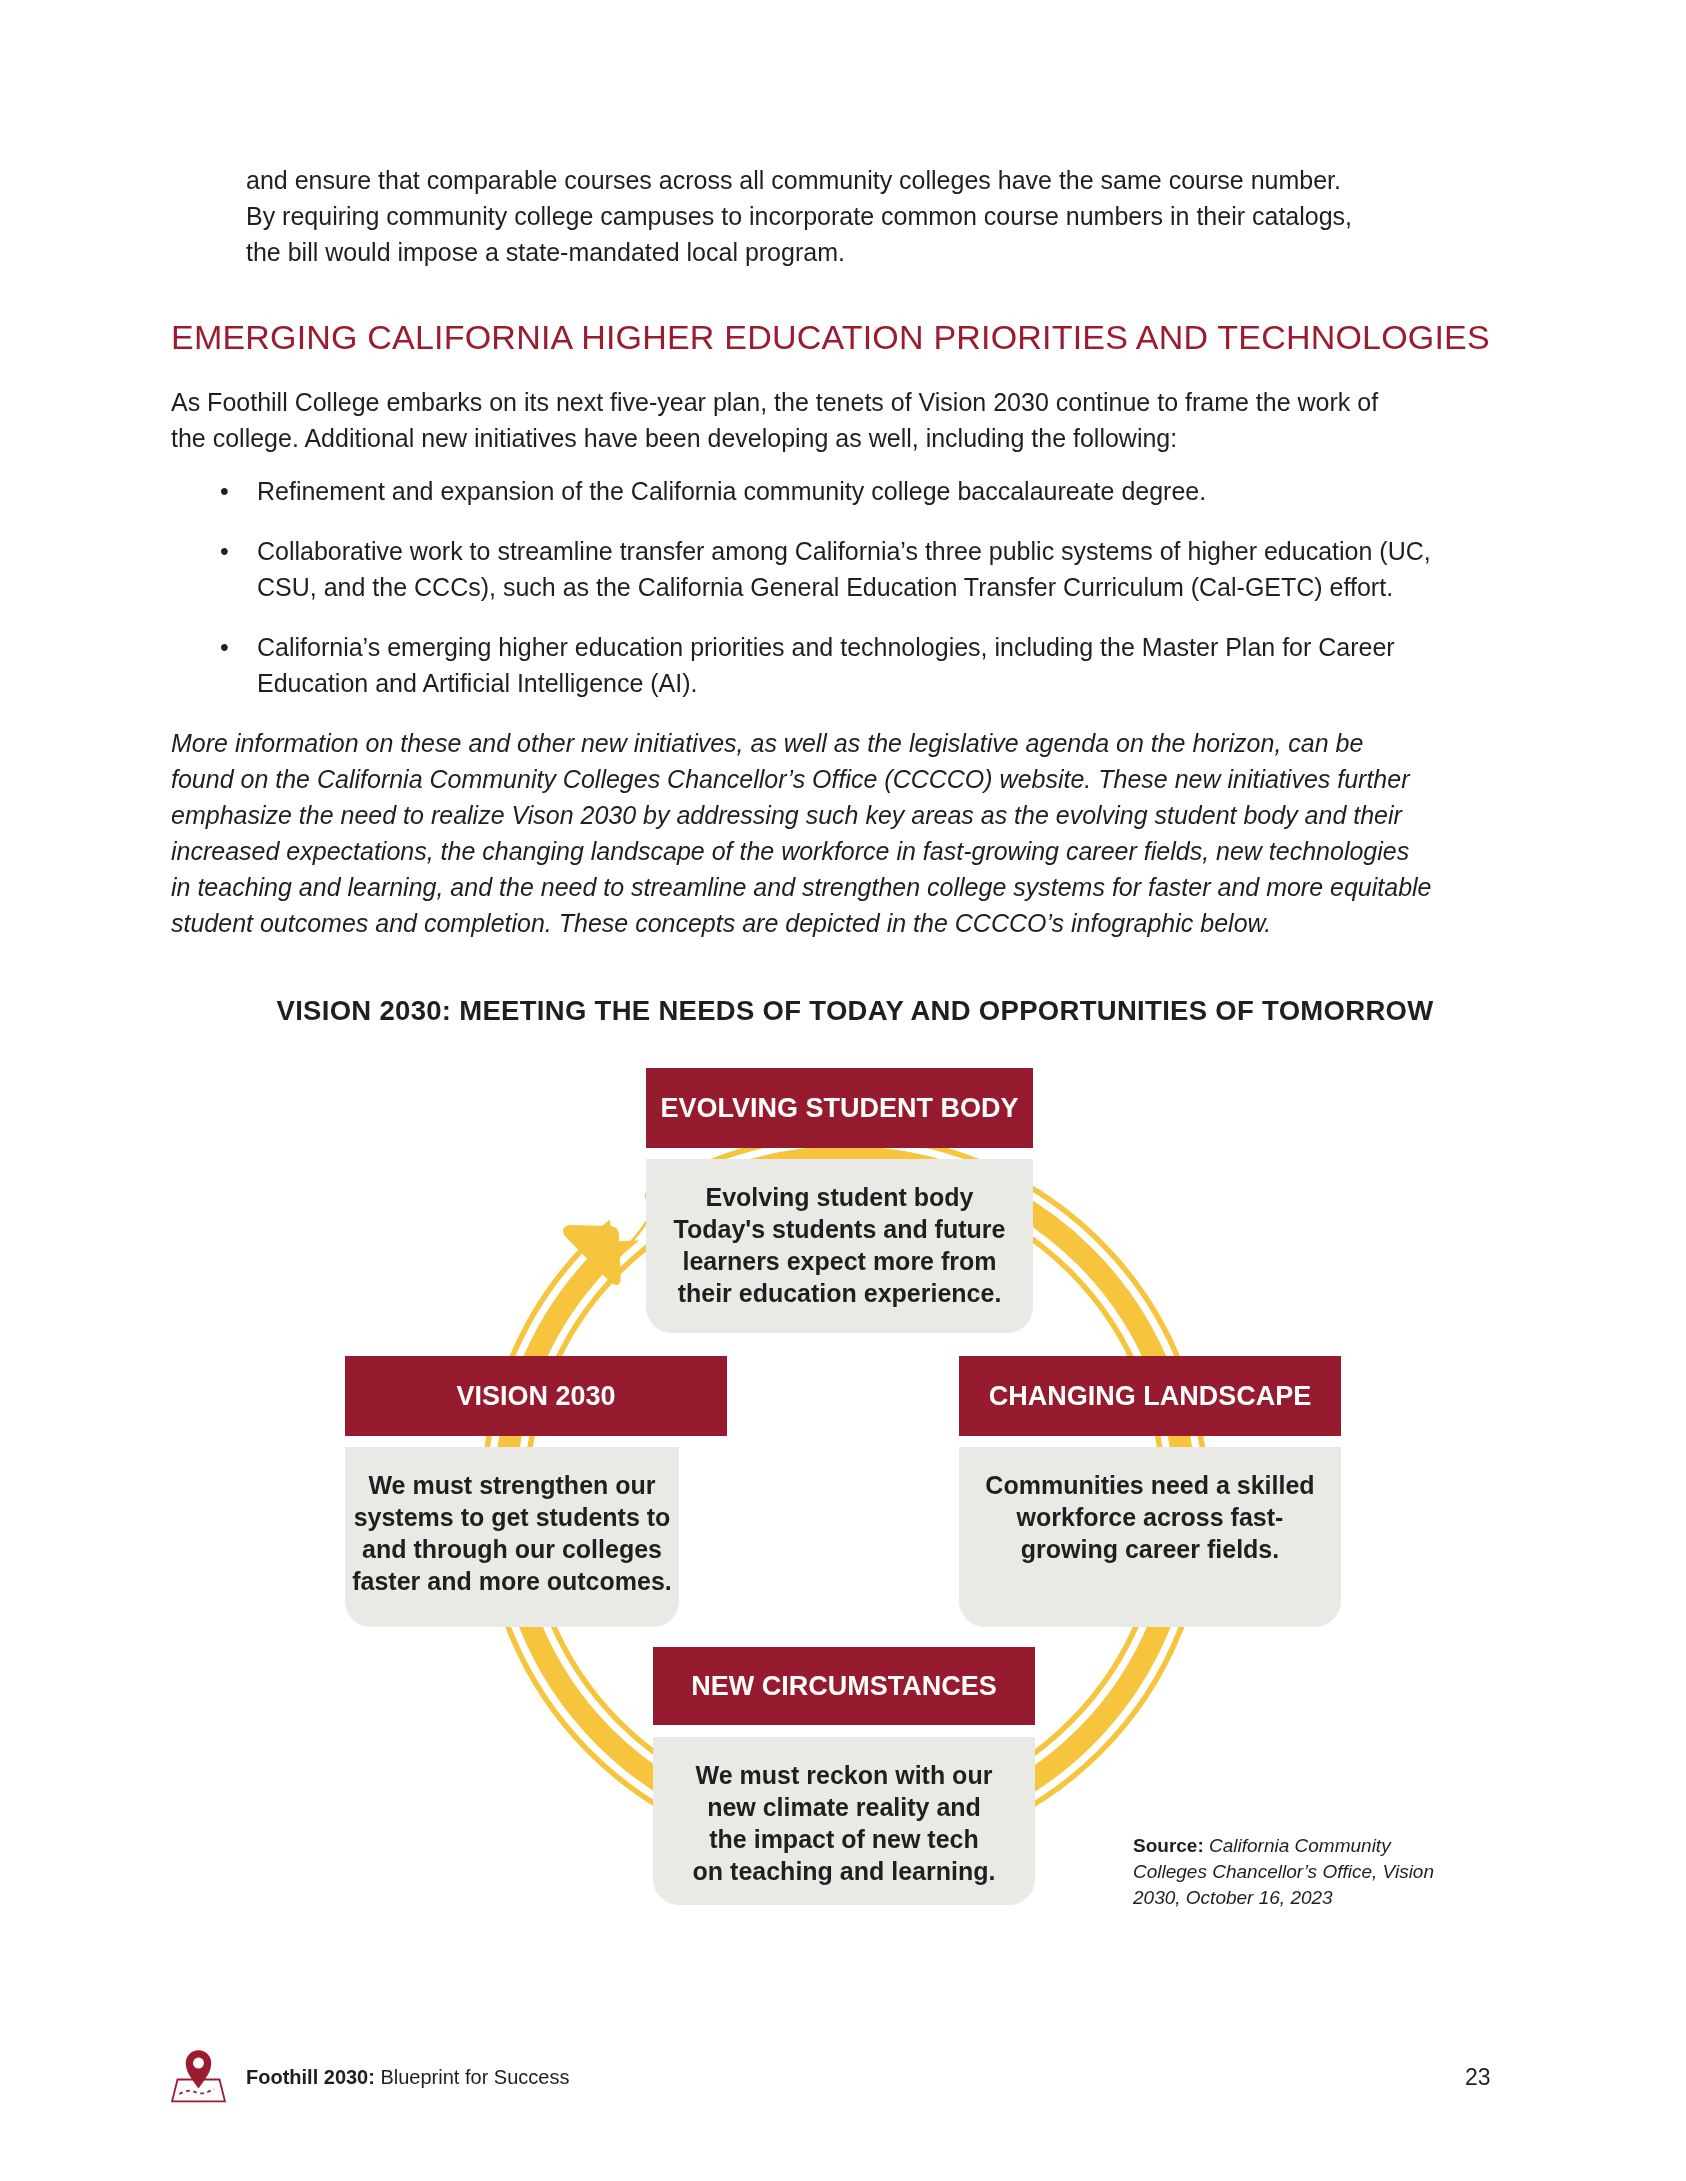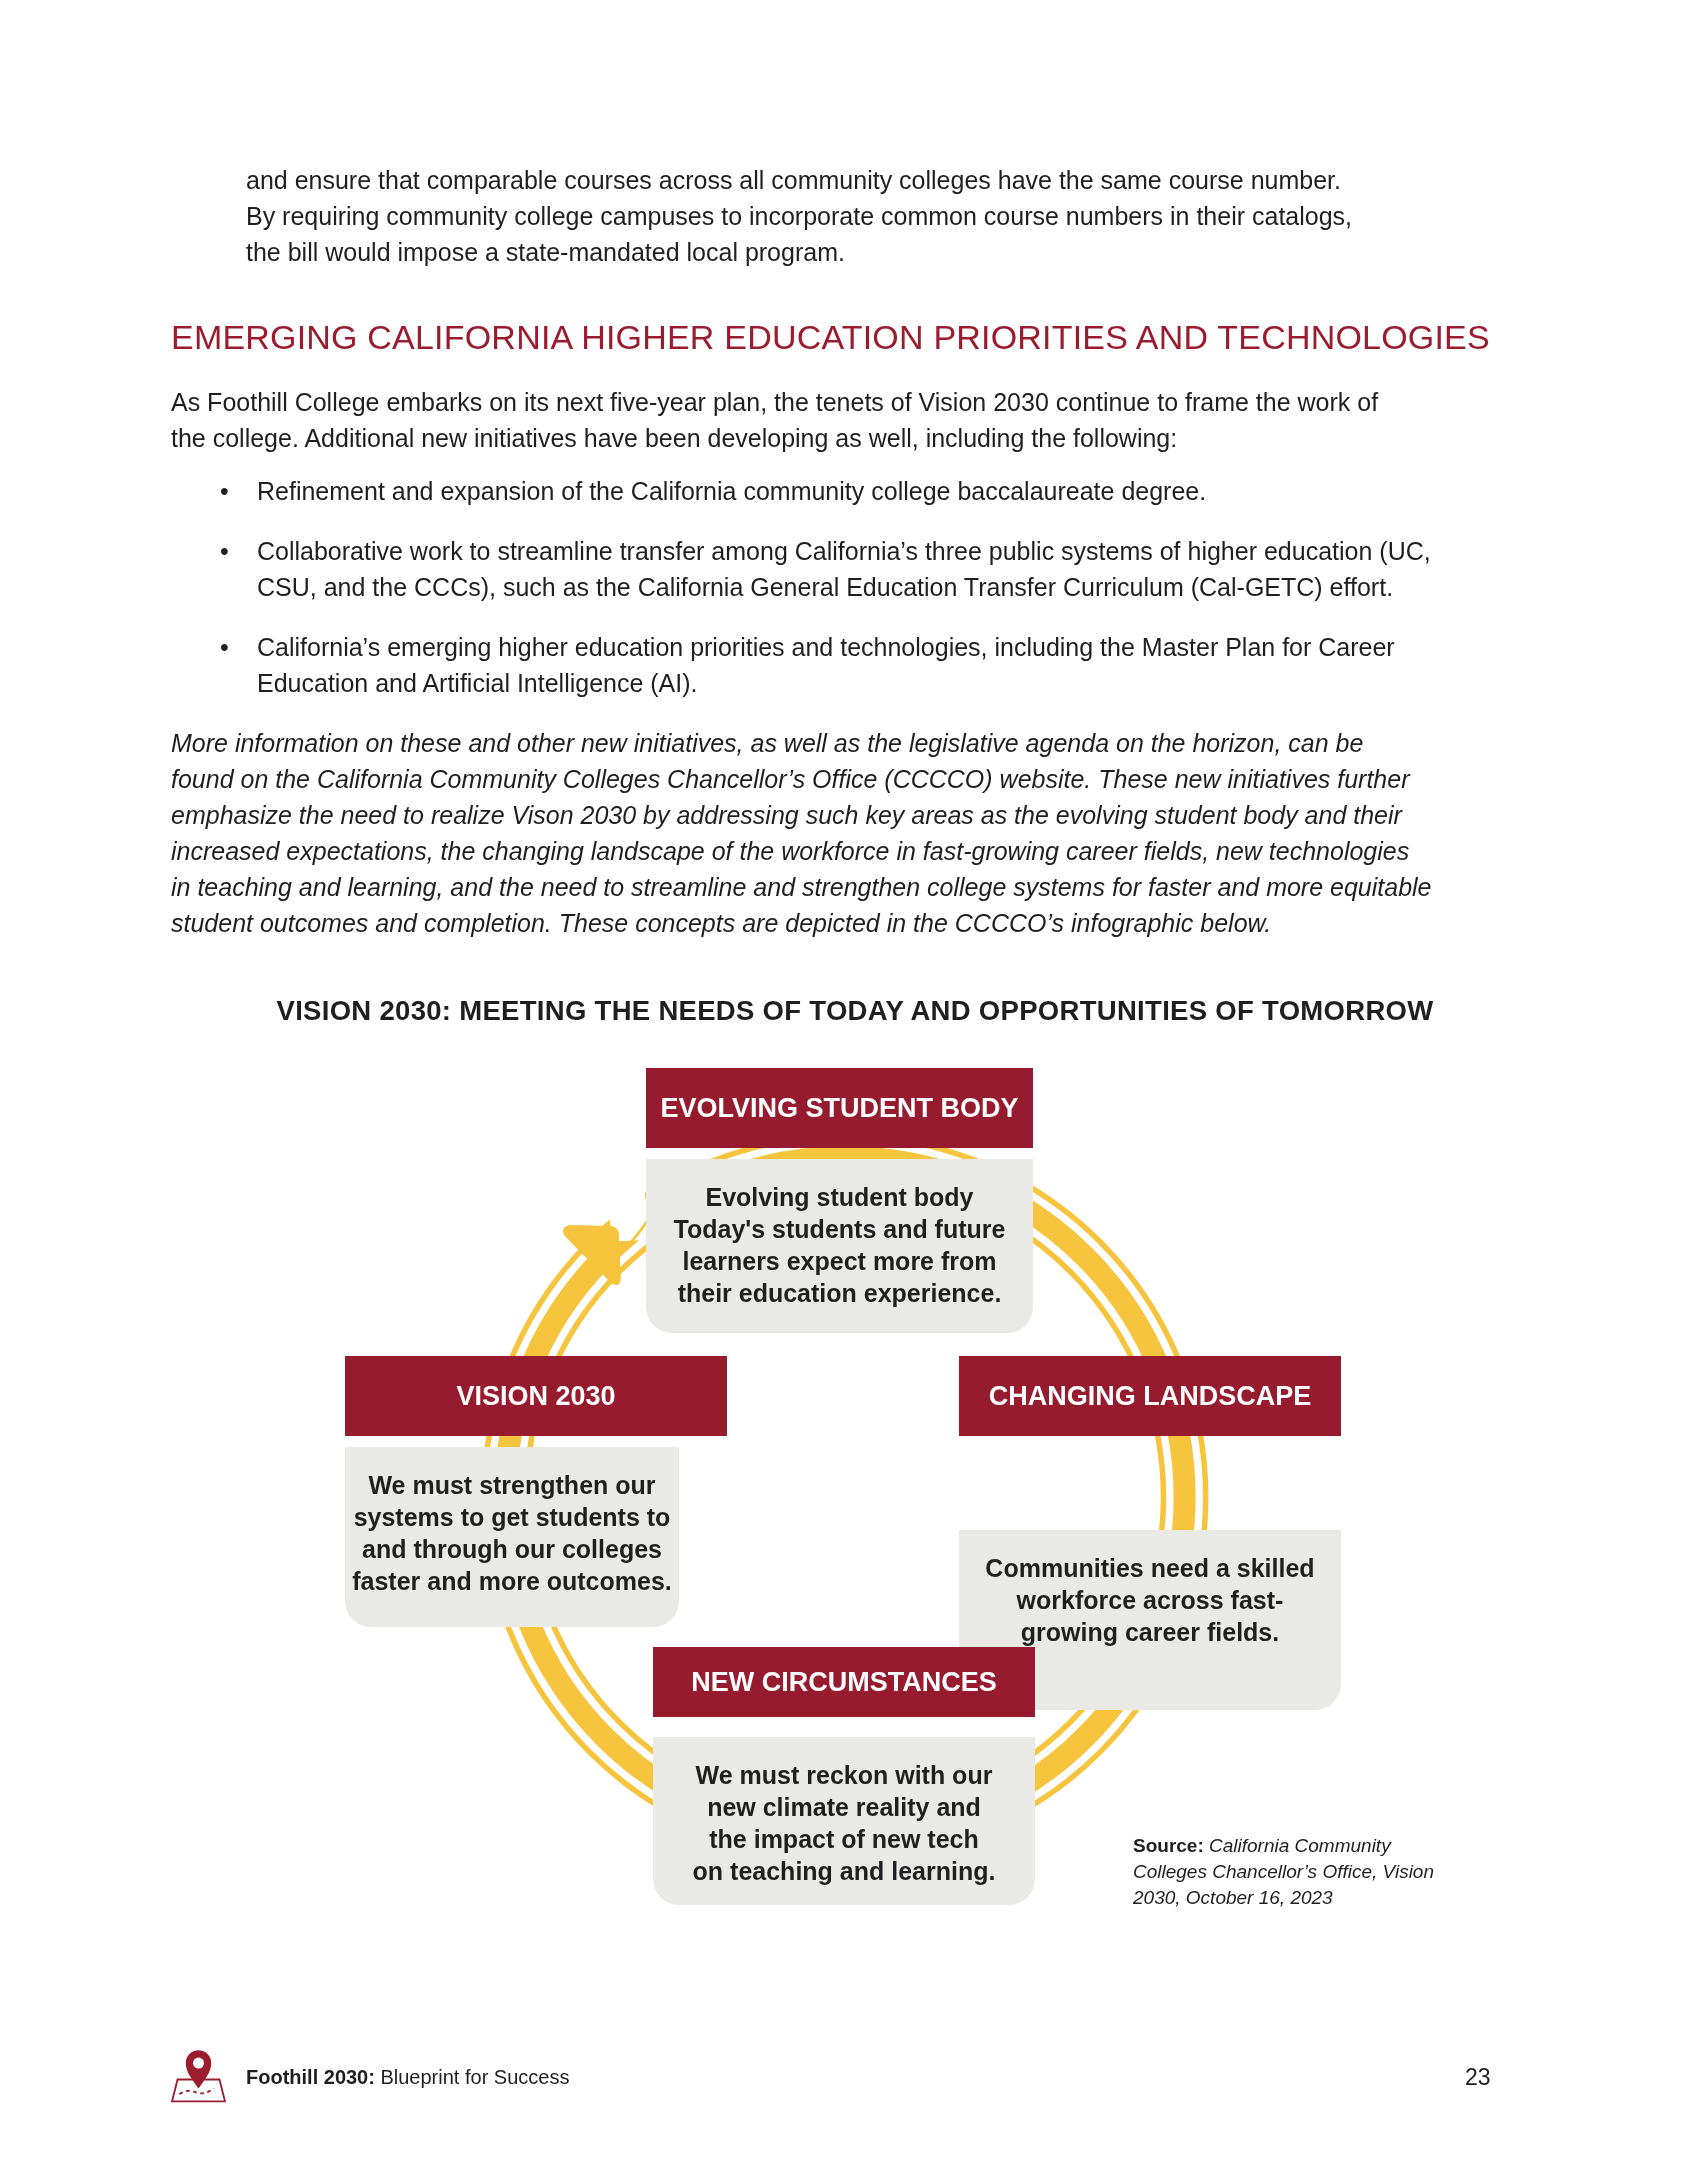--- a/index.html
+++ b/index.html
@@ -98,27 +98,27 @@
 
 <div class="abs hdr" style="left:345px; top:1356px; width:382px; height:80px;">VISION 2030</div>
 <div class="abs card" style="left:345px; top:1447px; width:334px; height:180px;">
   <div>We must strengthen our</div>
   <div>systems to get students to</div>
   <div>and through our colleges</div>
   <div>faster and more outcomes.</div>
 </div>
 
 <div class="abs hdr" style="left:959px; top:1356px; width:382px; height:80px;">CHANGING LANDSCAPE</div>
-<div class="abs card" style="left:959px; top:1530px; width:382px; height:180px;">
+<div class="abs card" style="left:959px; top:1447px; width:382px; height:180px;">
   <div>Communities need a skilled</div>
   <div>workforce across fast-</div>
   <div>growing career fields.</div>
 </div>
 
-<div class="abs hdr" style="left:653px; top:1647px; width:382px; height:70px;">NEW CIRCUMSTANCES</div>
+<div class="abs hdr" style="left:653px; top:1647px; width:382px; height:78px;">NEW CIRCUMSTANCES</div>
 <div class="abs card" style="left:653px; top:1737px; width:382px; height:168px;">
   <div>We must reckon with our</div>
   <div>new climate reality and</div>
   <div>the impact of new tech</div>
   <div>on teaching and learning.</div>
 </div>
 
 <div class="abs source">
   <div><b>Source:</b><i> California Community</i></div>
   <div><i>Colleges Chancellor’s Office, Vision</i></div>

